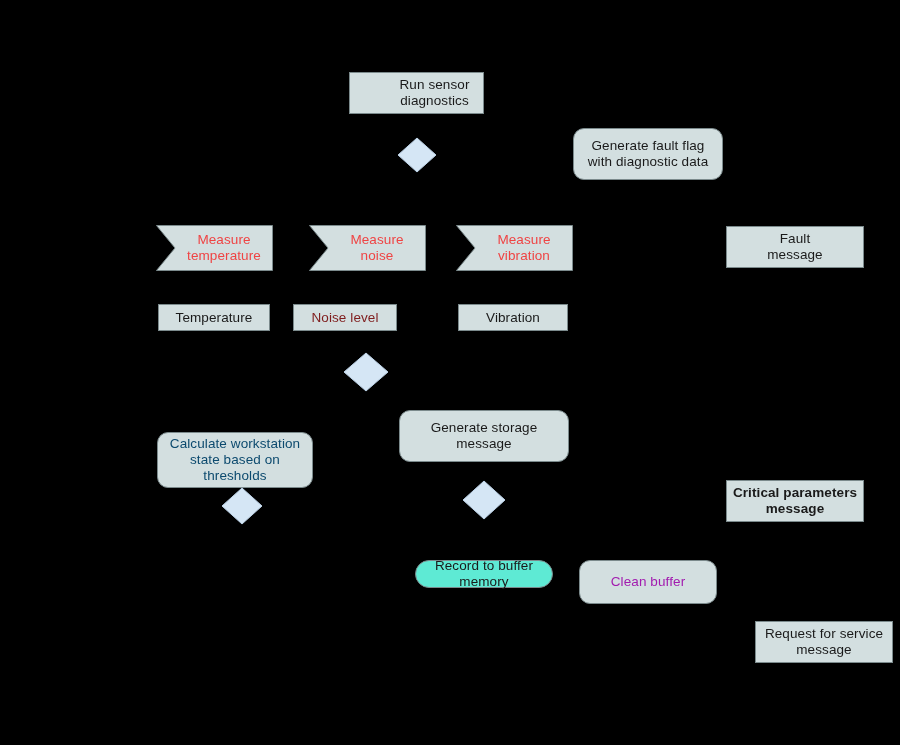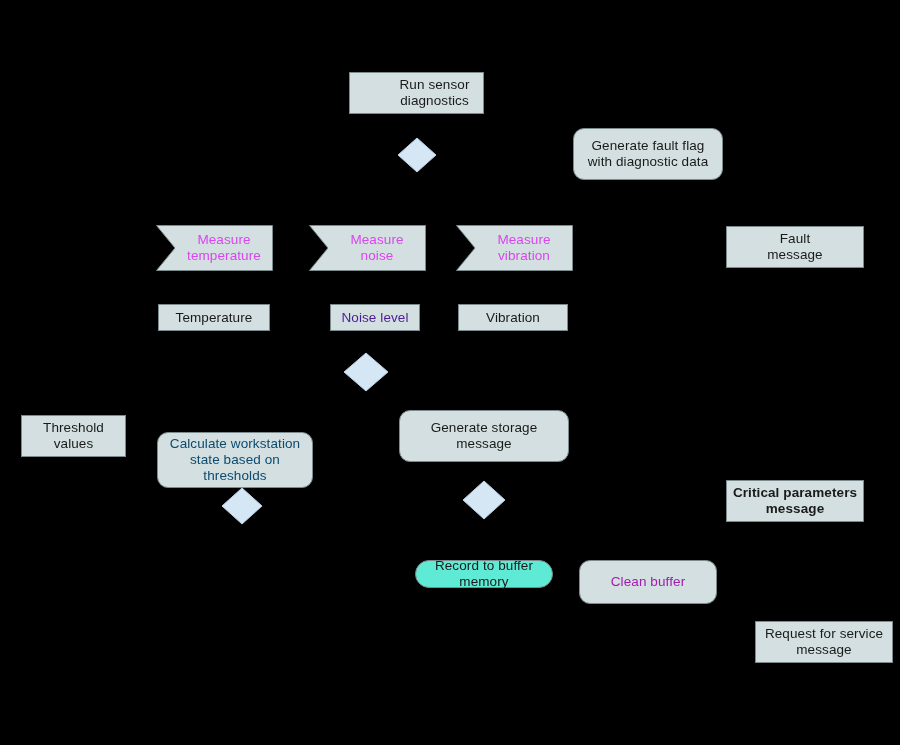--- a/index.html
+++ b/index.html
@@ -20,21 +20,21 @@
   }
 
   
   .node {
     position: absolute;
     box-sizing: border-box;
     display: flex;
     align-items: center;
     justify-content: center;
     text-align: center;
-    color: #d946ef;
+    color: #ef4444;
     font-size: 13.5px;
     line-height: 16px;
     letter-spacing: 0.1px;
     white-space: pre-line;
   }
 
   
   .rect {
     background: #d3dfe0;
     border: 1px solid #7b8a8c;
@@ -83,24 +83,22 @@
     <div class="chevron-outline" style="left: 456px; top: 225px; width: 117px; height: 46px;">
       <svg width="117" height="46" viewBox="0 0 117 46">
         <polygon points="0.5,0.5 116.5,0.5 116.5,45.5 0.5,45.5 19,23" fill="#d3dfe0" stroke="#7b8a8c" stroke-width="1"></polygon>
       </svg>
     </div>
     <div class="node" style="left: 475px; top: 225px; width: 98px; height: 46px;">Measure
 vibration</div>
     <div class="node rect" style="left: 726px; top: 226px; width: 138px; height: 42px; background: rgb(211, 223, 224); border-color: rgb(123, 138, 140); color: rgb(26, 26, 26);">Fault
 message</div>
     <div class="node rect" style="left: 158px; top: 304px; width: 112px; height: 27px; background: rgb(211, 223, 224); border-color: rgb(123, 138, 140); color: rgb(26, 26, 26);">Temperature</div>
-    <div class="node rect" style="left: 330px; top: 304px; width: 90px; height: 27px; background: rgb(211, 223, 224); border-color: rgb(123, 138, 140); color: #4c1d95;">Noise level</div>
+    <div class="node rect" style="left: 293px; top: 304px; width: 104px; height: 27px; background: rgb(211, 223, 224); border-color: rgb(123, 138, 140); color: #7f1d1d;">Noise level</div>
     <div class="node rect" style="left: 458px; top: 304px; width: 110px; height: 27px; background: rgb(211, 223, 224); border-color: rgb(123, 138, 140); color: rgb(26, 26, 26);">Vibration</div>
-    <div class="node rect" style="left: 21px; top: 415px; width: 105px; height: 42px; background: rgb(211, 223, 224); border-color: rgb(123, 138, 140); color: rgb(26, 26, 26);">Threshold
-values</div>
     <div class="node round" style="left: 157px; top: 432px; width: 156px; height: 56px; background: rgb(211, 223, 224); border-color: rgb(123, 138, 140); color: #0c4a6e;">Calculate workstation
 state based on
 thresholds</div>
     <div class="node round" style="left: 399px; top: 410px; width: 170px; height: 52px; background: rgb(211, 223, 224); border-color: rgb(123, 138, 140); color: rgb(26, 26, 26);">Generate storage
 message</div>
     <div class="node rect" style="left: 726px; top: 480px; width: 138px; height: 42px; background: rgb(211, 223, 224); border-color: rgb(123, 138, 140); color: rgb(26, 26, 26); font-weight: bold;">Critical parameters
 message</div>
     <div class="node round" style="left: 415px; top: 560px; width: 138px; height: 28px; background: #5eead4; border-color: rgb(123, 138, 140); color: rgb(26, 26, 26); border-radius: 18px;">Record to buffer
 memory</div>
     <div class="node round" style="left: 579px; top: 560px; width: 138px; height: 44px; background: rgb(211, 223, 224); border-color: rgb(123, 138, 140); color: #a21caf;">Clean buffer</div>

